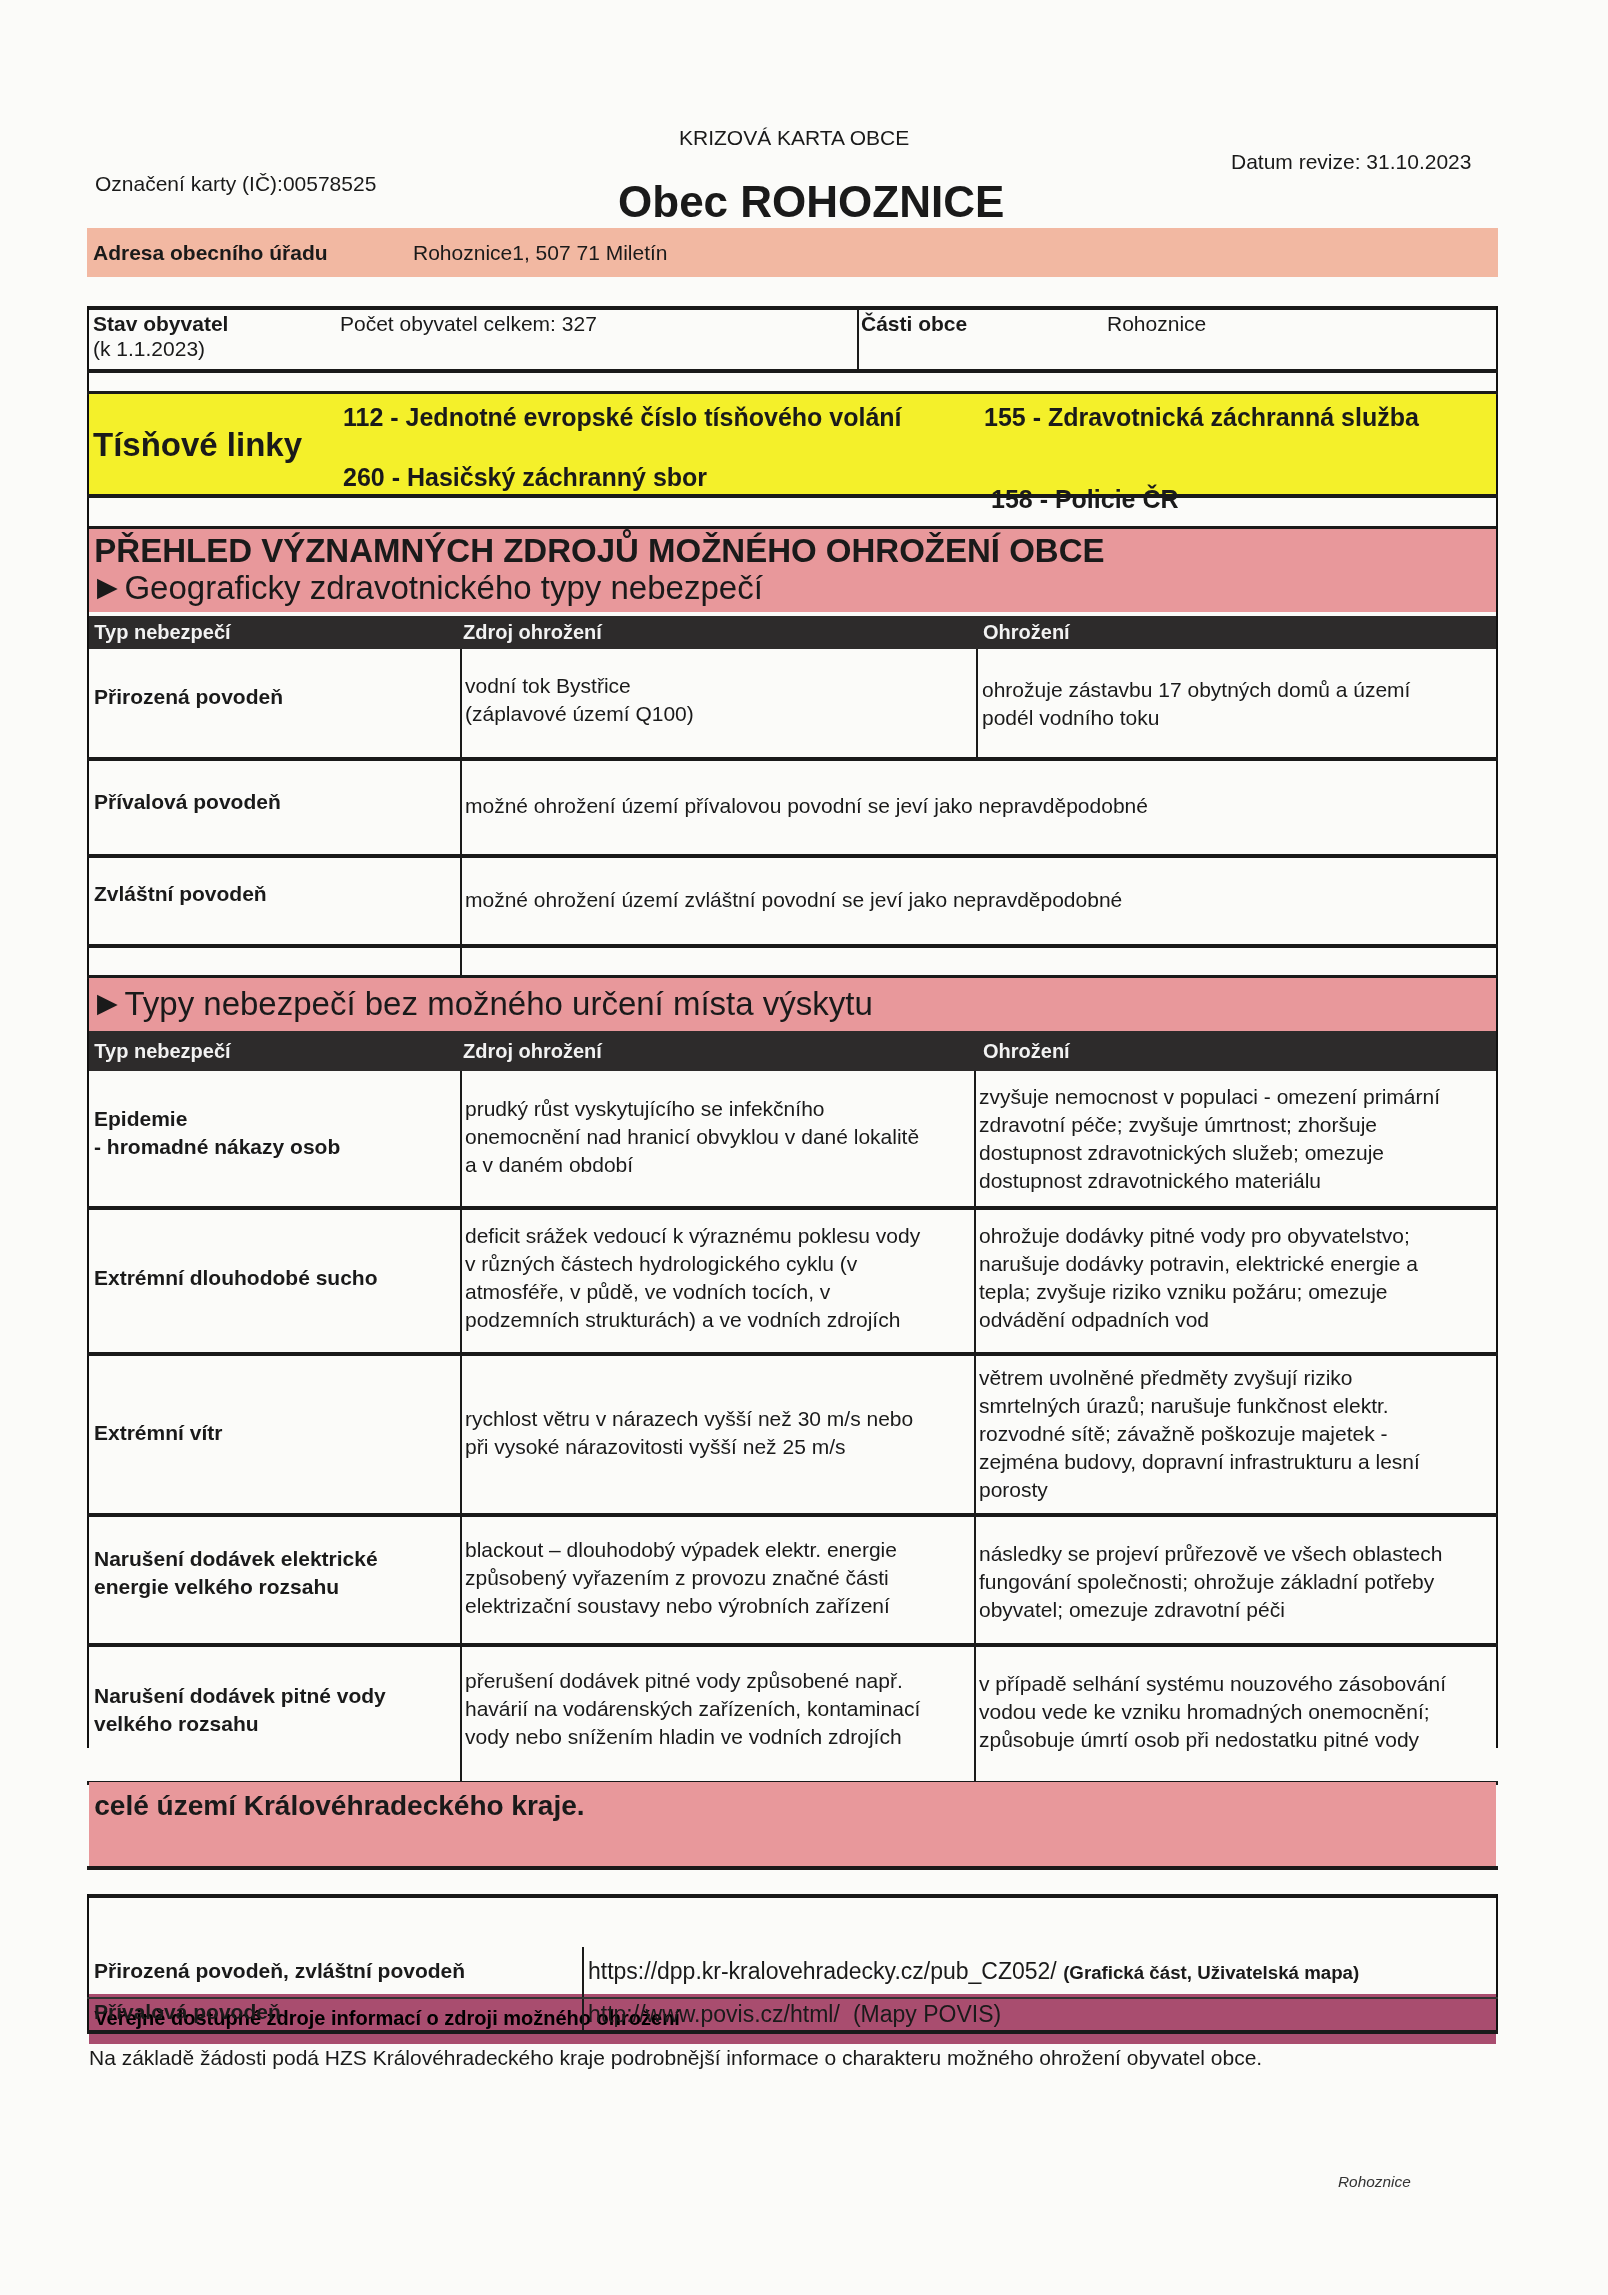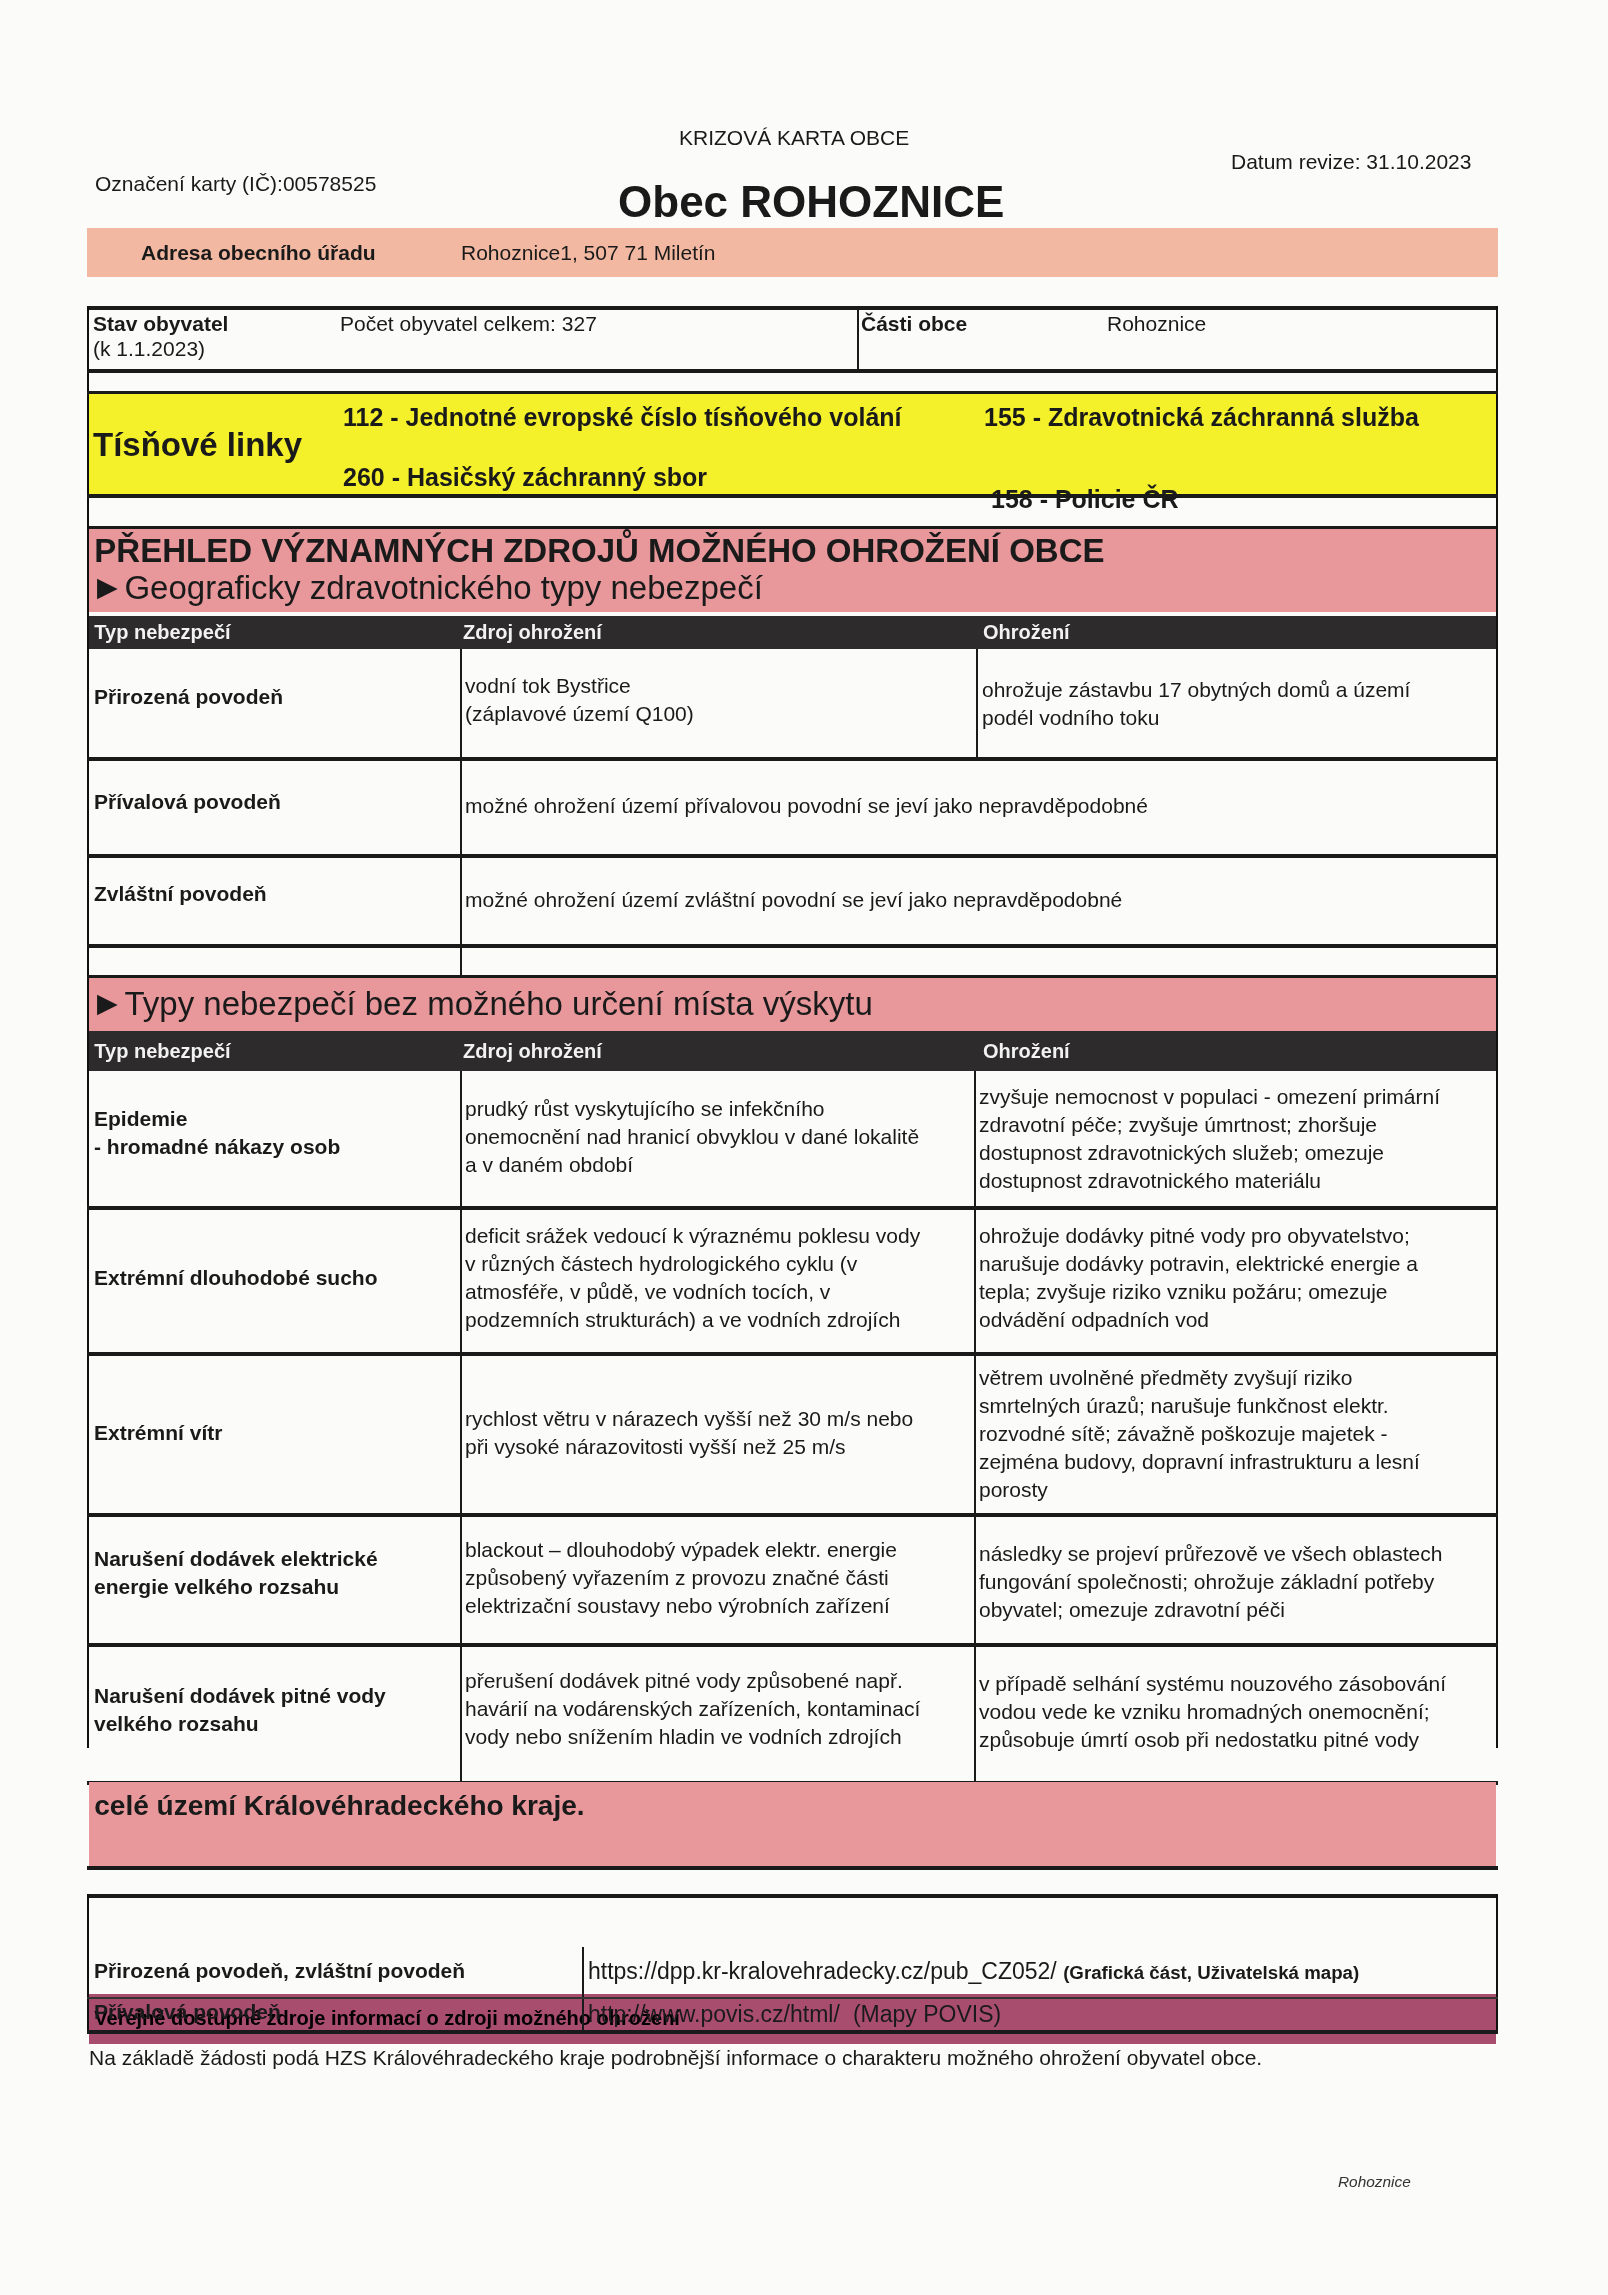--- a/index.html
+++ b/index.html
@@ -16,21 +16,21 @@
   .card-kind { left: 679px; top: 126px; font-size: 21px; }
   .revision { left: 1231px; top: 150px; font-size: 21px; }
   .title { left: 0; width: 1609px; top: 177px; text-align: center; font-size: 44px; font-weight: bold; }
   .title span { position: relative; left: 6.7px; }
 
   .addr-bar {
     left: 87px; top: 228px; width: 1411px; height: 49px;
     background: #f2b8a2;
     display: flex; align-items: center; font-size: 21px;
   }
-  .addr-bar .lbl { width: 326px; padding-left: 6px; font-weight: bold; box-sizing: border-box; margin-left: 48px; }
+  .addr-bar .lbl { width: 326px; padding-left: 6px; font-weight: bold; box-sizing: border-box; }
   .frame {
     left: 87px; width: 1411px;
     border-left: 2px solid #111; border-right: 2px solid #111;
     box-sizing: border-box;
   }
   .hline { position: absolute; left: 87px; width: 1411px; height: 4px; background: #1a1a1a; }
   .vline { position: absolute; width: 2px; background: #1a1a1a; }
 
   .pop { left: 89px; top: 309px; width: 1407px; height: 61px; font-size: 21px; }
   .pop .c1 { position: absolute; left: 4px; top: 2.7px; font-weight: bold; }

